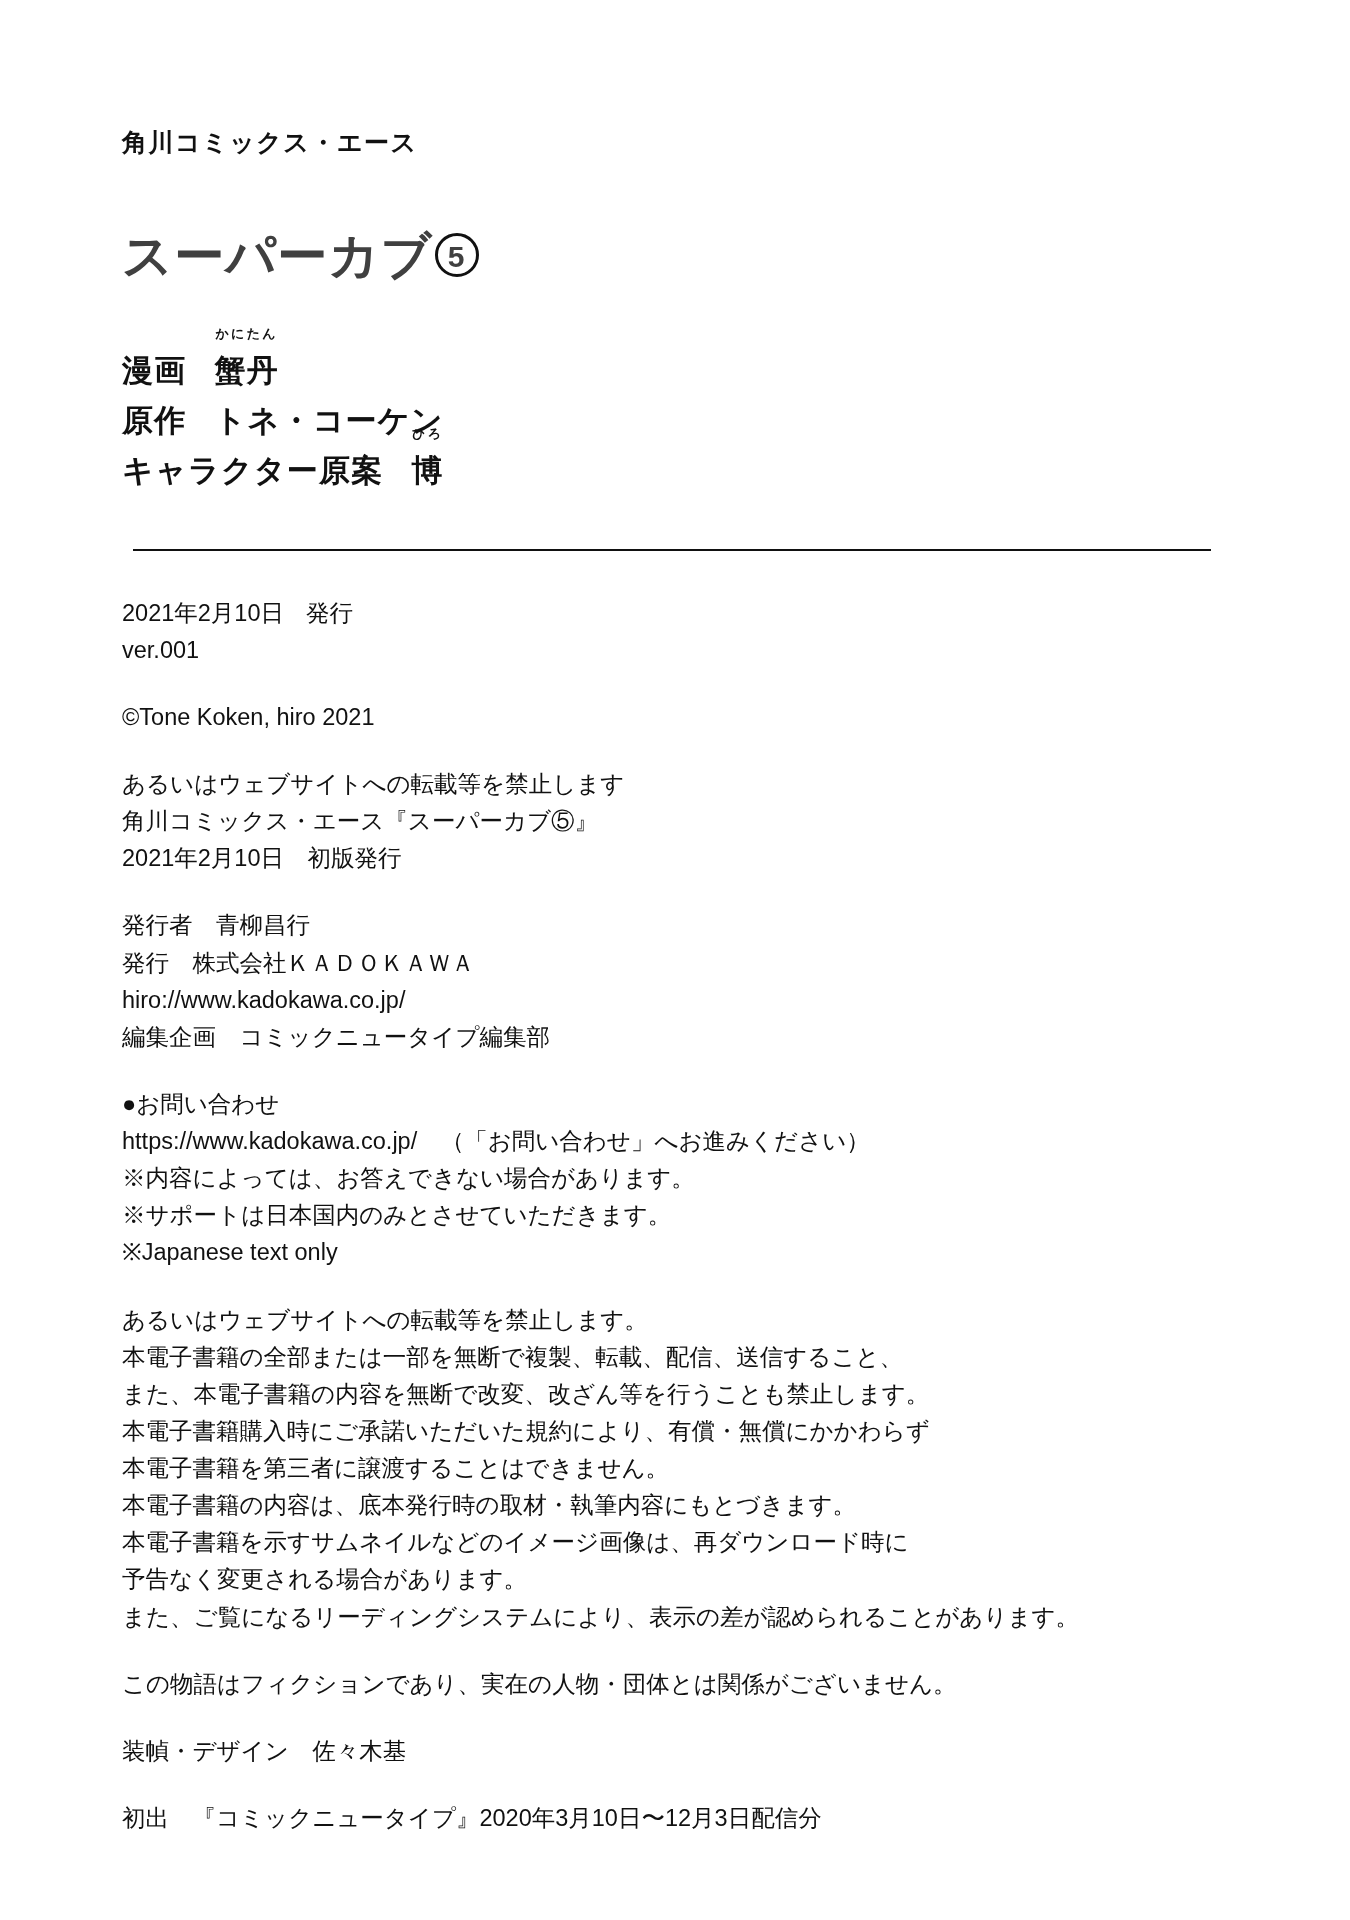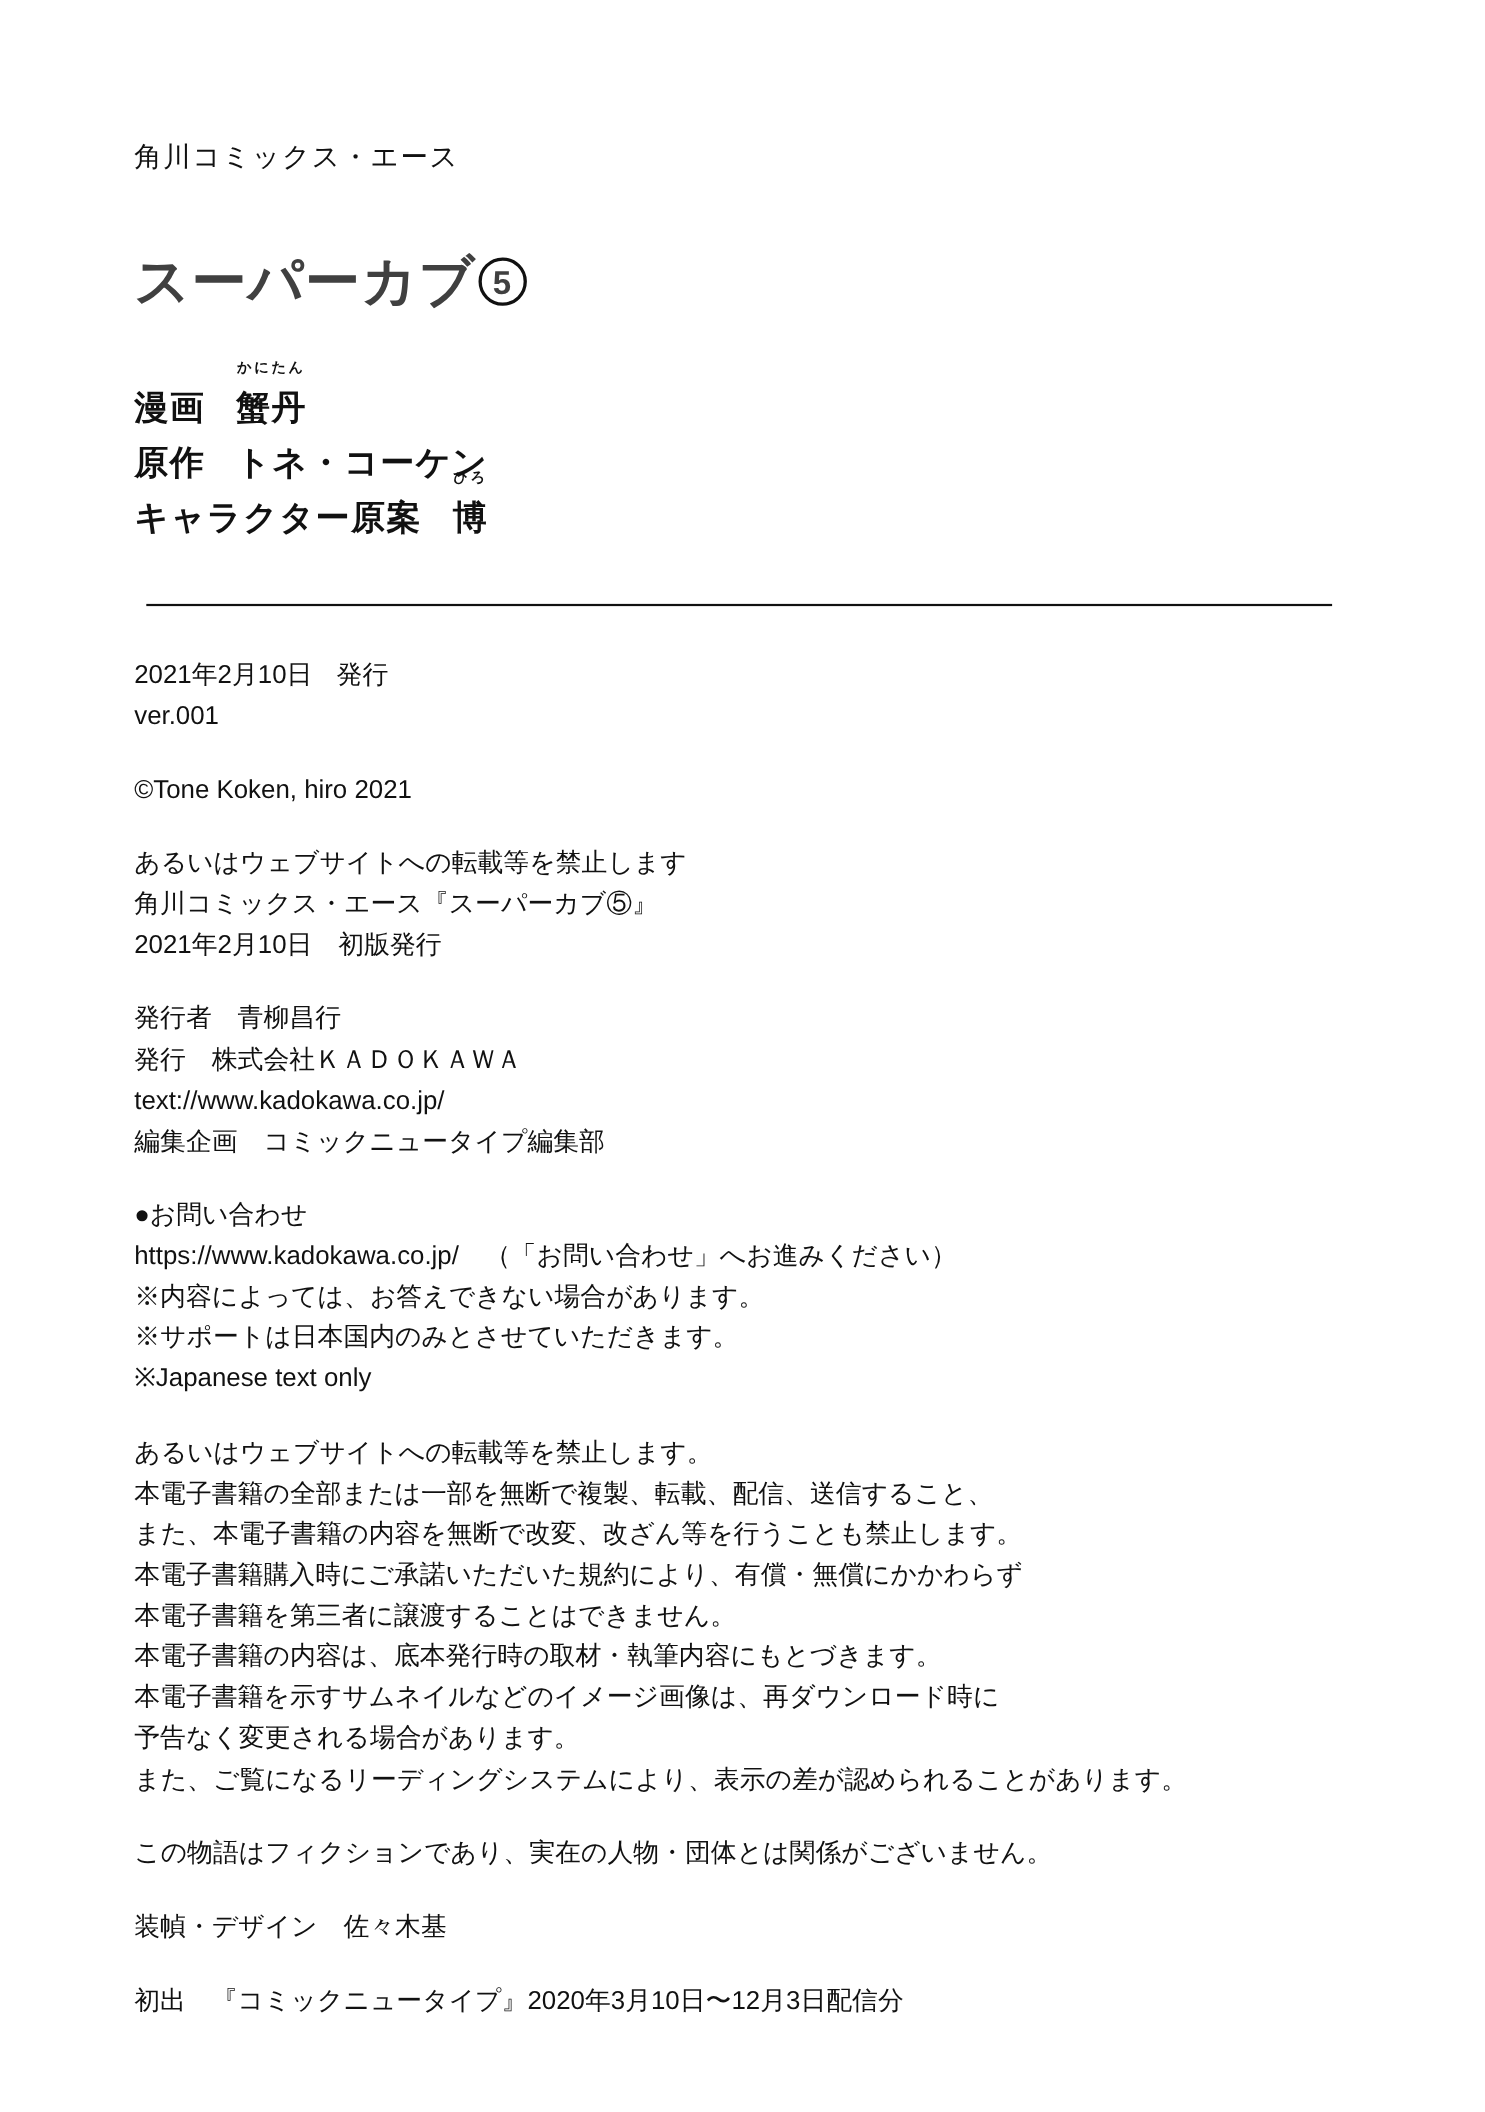--- a/index.html
+++ b/index.html
@@ -26,21 +26,21 @@
     position: absolute;
     left: 122px;
     top: 0;
     width: 1100px;
   }
 
   
   .imprint {
     margin-top: 126px;
     font-size: 25px;
-    font-weight: normal;
+    font-weight: bold;
     letter-spacing: 0.06em;
     color: #111;
   }
   .book-title {
     margin-top: 70px;
     font-size: 50px;
     font-weight: bold;
     letter-spacing: 0.02em;
     color: #404040;
     line-height: 1.1;
@@ -152,21 +152,21 @@
 
       <div class="blk">
         <div>あるいはウェブサイトへの転載等を禁止します</div>
         <div>角川コミックス・エース『スーパーカブ⑤』</div>
         <div>2021年2月10日　初版発行</div>
       </div>
 
       <div class="blk">
         <div>発行者　青柳昌行</div>
         <div>発行　株式会社ＫＡＤＯＫＡＷＡ</div>
-        <div>text://www.kadokawa.co.jp/</div>
+        <div>hiro://www.kadokawa.co.jp/</div>
         <div>編集企画　コミックニュータイプ編集部</div>
       </div>
 
       <div class="blk">
         <div>●お問い合わせ</div>
         <div>https://www.kadokawa.co.jp/　（「お問い合わせ」へお進みください）</div>
         <div>※内容によっては、お答えできない場合があります。</div>
         <div>※サポートは日本国内のみとさせていただきます。</div>
         <div>※Japanese text only</div>
       </div>

